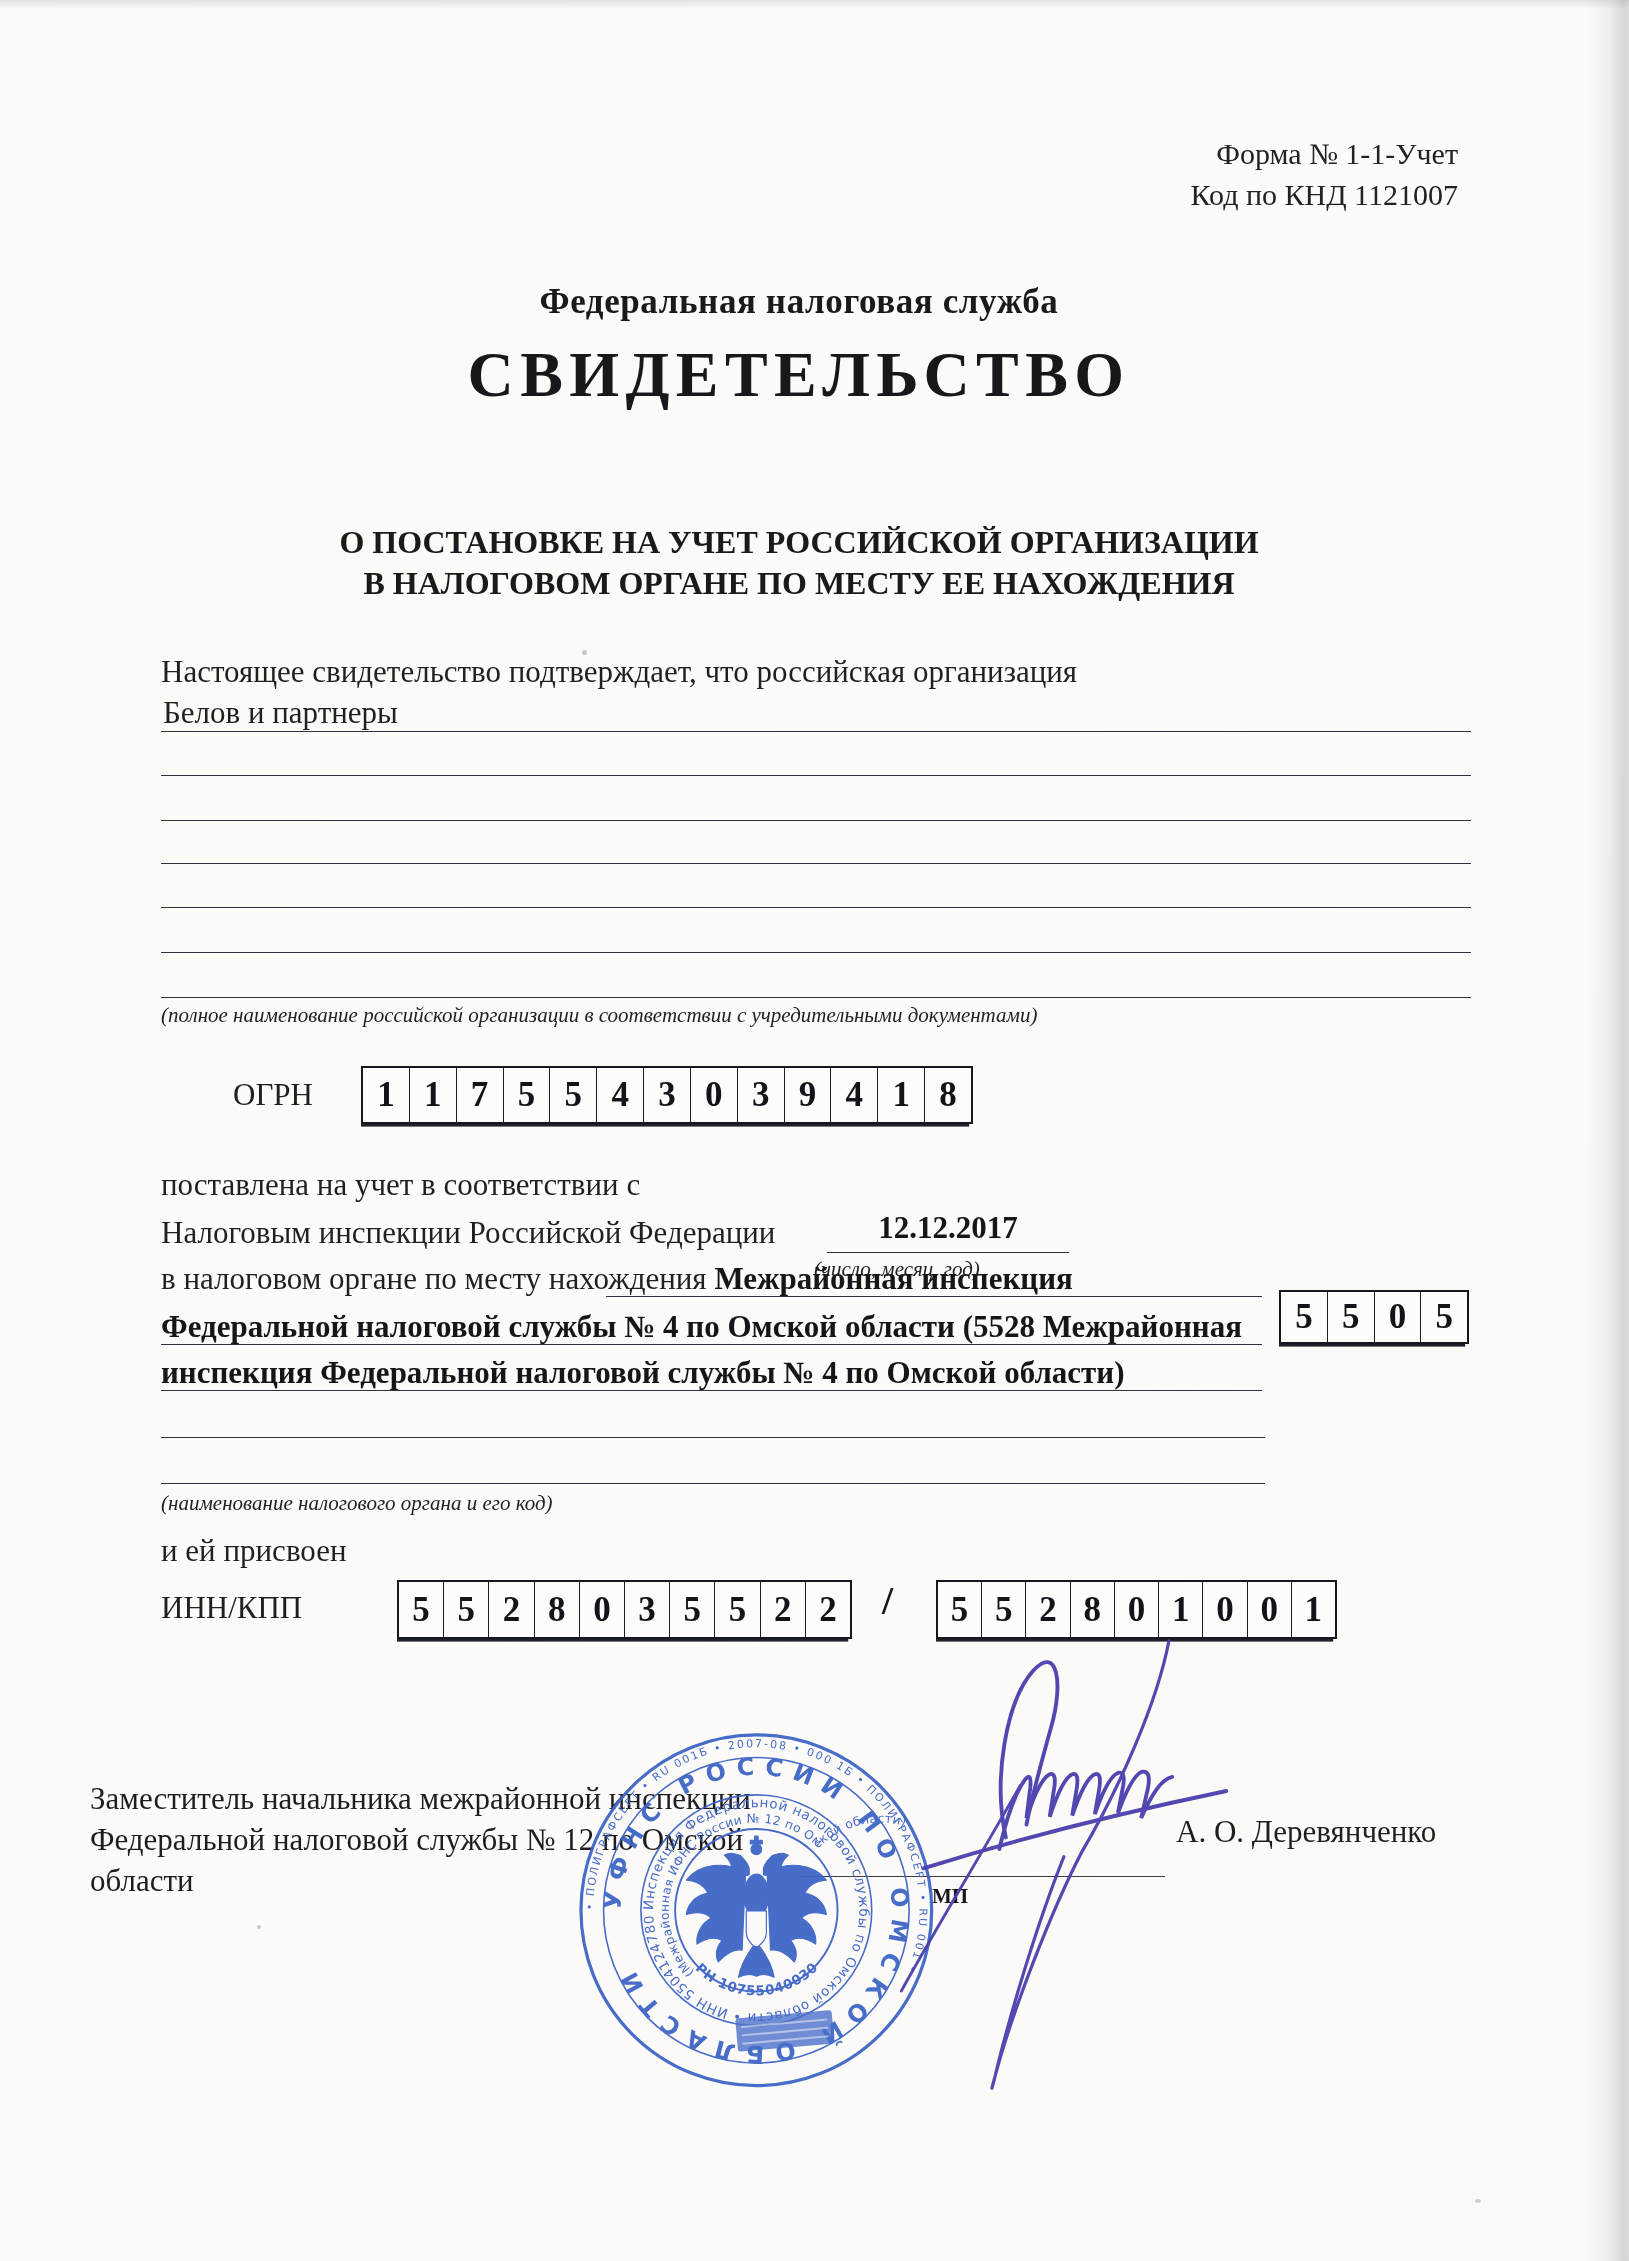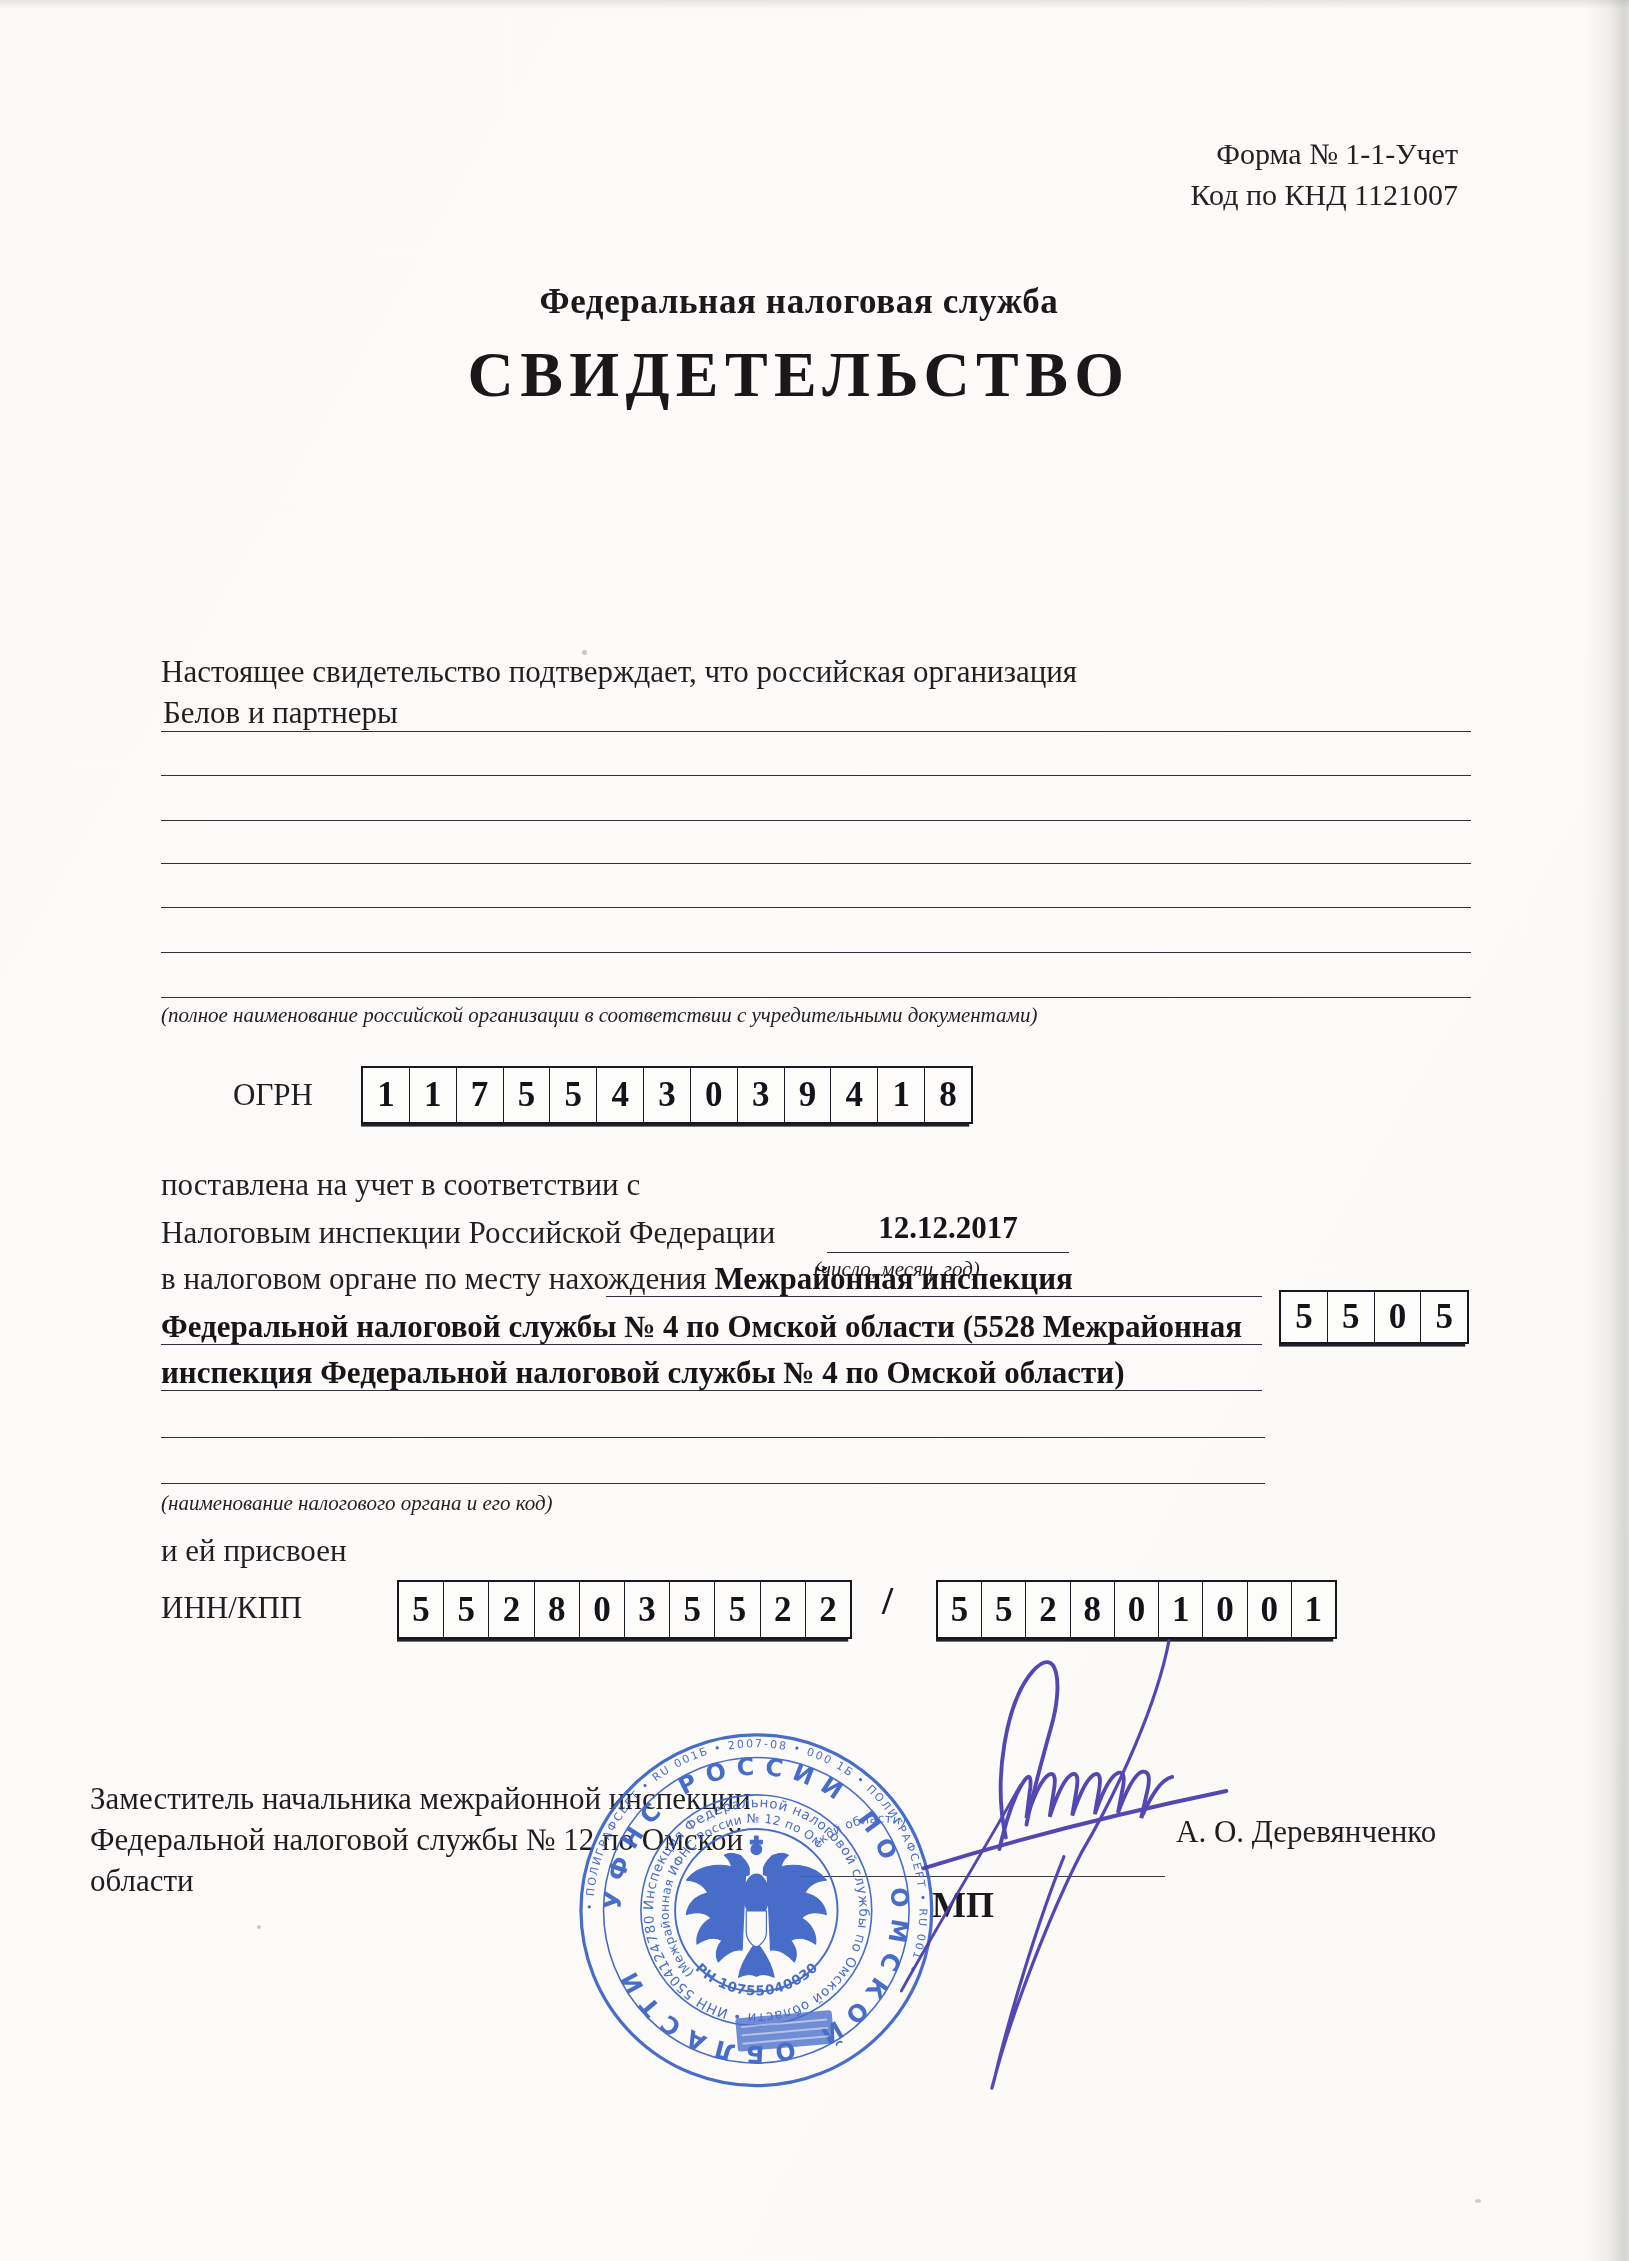--- a/index.html
+++ b/index.html
@@ -28,40 +28,44 @@
   .caption { position:absolute; font-style:italic; font-size:21px; text-align:left; color:#232126; }
   .digit-row { position:absolute; display:flex; box-sizing:border-box; border:2.6px solid #17171f; background:rgba(255,255,255,0.4); box-shadow:-1.9px 4.5px 0 -1.9px #20202a; }
   .digit-cell { flex:1 1 0; border-right:1.9px solid #1b1b24; display:flex; align-items:center; justify-content:center;
     font-family:"Liberation Serif", serif; font-weight:bold; font-size:35px; color:#15131a; }
   .digit-cell:last-child { border-right:none; }
   .date-val { top:1210px; left:827px; width:242px; text-align:center; font-size:31px; font-weight:bold; color:#17151a;
     border-bottom:1.9px solid #2c2c35; padding-bottom:6px; }
   .slash { font-weight:bold; font-size:40px; color:#17151a; }
   .title-block { top:1778px; left:90px; width:800px; font-size:31px; line-height:41px; color:#1f1d20; }
   .name { top:1814px; left:1176px; font-size:31px; color:#201e21; }
-  .mp { top:1884px; left:932px; font-size:36px; font-weight:bold; color:#1a181c; }
+  .mp { top:1884px; left:932px; font-size:21px; font-weight:bold; color:#1a181c; }
   .ink-layer { position:absolute; top:0; left:0; pointer-events:none; }
   .stamp-text { font-family:"DejaVu Sans", sans-serif; fill:#3a63c6; }
   .speck { position:absolute; background:#6b6b66; border-radius:50%; opacity:0.35; }
 </style>
 </head>
 <body>
 
 <div class="page">
 
   <div class="edge-top"></div>
   <div class="edge-right"></div>
 
   <div class="abs meta-block">
     <div>Форма № 1-1-Учет</div>
     <div>Код по КНД 1121007</div>
   </div>
 
   <div class="abs agency">Федеральная налоговая служба</div>
   <div class="abs doc-title">СВИДЕТЕЛЬСТВО</div>
+  <div class="abs subtitle">
+    <div>О ПОСТАНОВКЕ НА УЧЕТ РОССИЙСКОЙ ОРГАНИЗАЦИИ</div>
+    <div>В НАЛОГОВОМ ОРГАНЕ  ПО МЕСТУ ЕЕ НАХОЖДЕНИЯ</div>
+  </div>
 
   <div class="abs body-text" style="top:654px; left:161px;">Настоящее свидетельство подтверждает, что российская организация</div>
   <div class="abs body-text" style="top:695px; left:163px;">Белов и партнеры</div>
 
   <div class="rule" style="top:731px; left:161px; width:1310px;"></div>
   <div class="rule" style="top:775px; left:161px; width:1310px;"></div>
   <div class="rule" style="top:820px; left:161px; width:1310px;"></div>
   <div class="rule" style="top:863px; left:161px; width:1310px;"></div>
   <div class="rule" style="top:907px; left:161px; width:1310px;"></div>
   <div class="rule" style="top:952px; left:161px; width:1310px;"></div>

